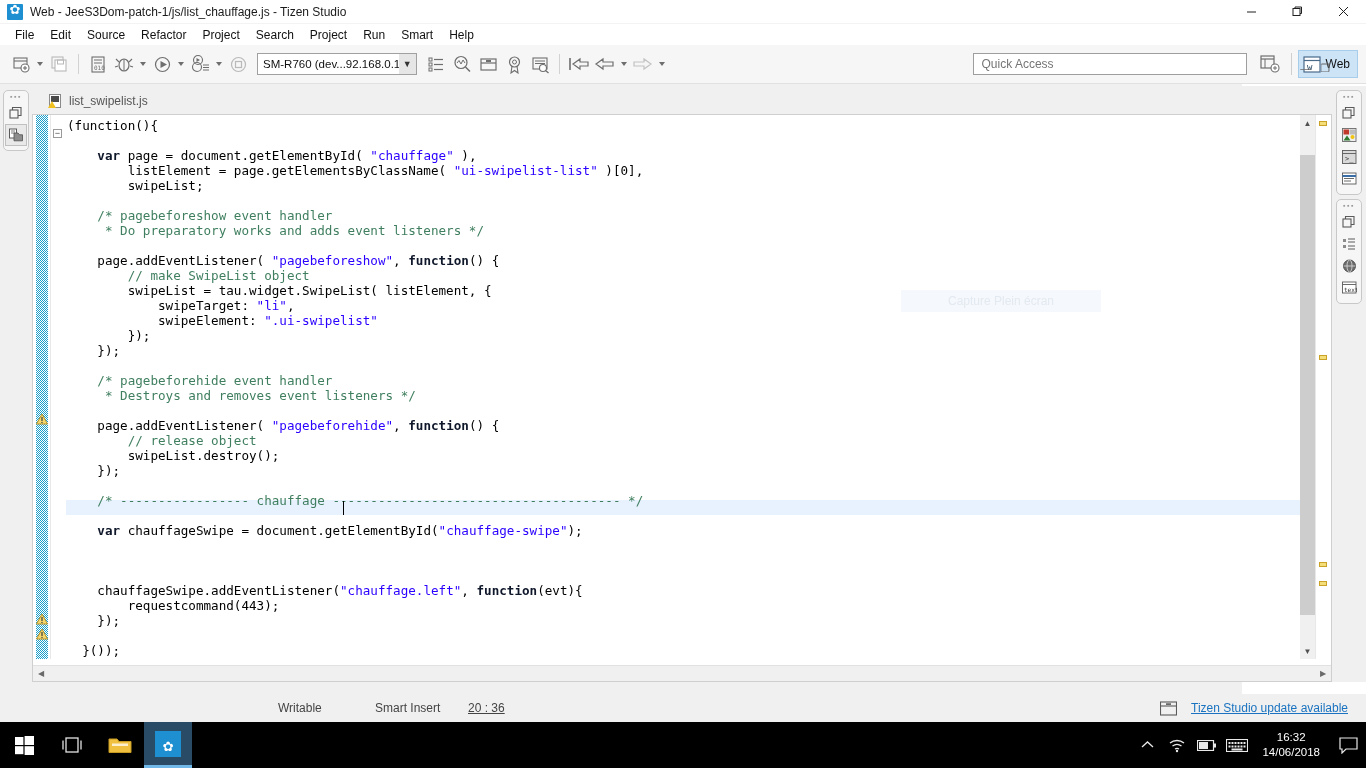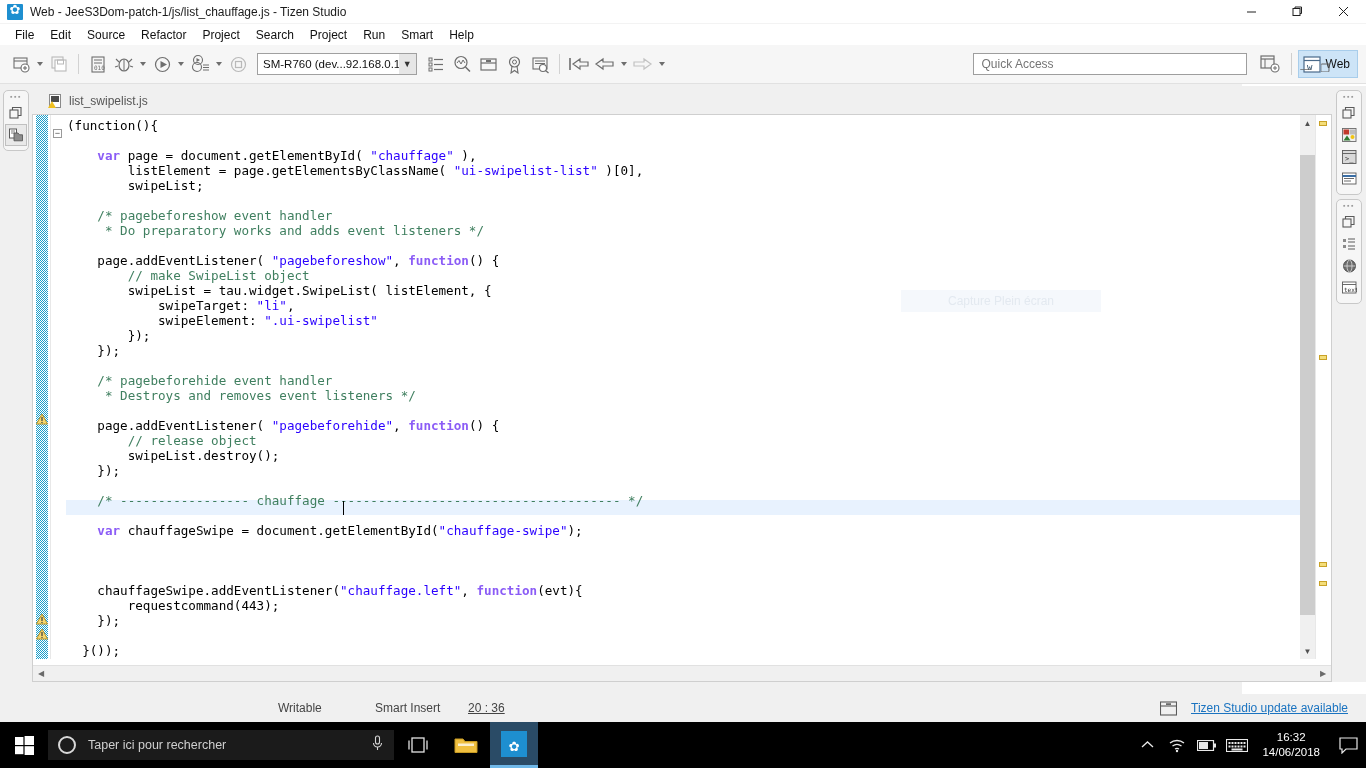--- a/index.html
+++ b/index.html
@@ -216,21 +216,21 @@
   }
   .code {
     position: absolute; left: 34px; top: 0; width: 1240px; height: 544px;
     font-family: "DejaVu Sans Mono", monospace;
     font-size: 12.6px; line-height: 15px;
     color: #000;
     white-space: pre;
     padding-top: 3px;
     overflow: hidden;
   }
-  .code .kw { color: #8b5cf6; font-weight: bold; }
+  .code .kw { color: #0f172a; font-weight: bold; }
   .code .str { color: #2a00ff; }
   .code .cm { color: #3f7f5f; }
   .hl-line {
     position: absolute; left: 33px; top: 385px; width: 1241px; height: 15px;
     background: #e8f2fe;
   }
   .caret {
     position: absolute; left: 310px; top: 386px; width: 1px; height: 14px; background: #000;
   }
   .ghost-overlay {
@@ -695,31 +695,20 @@
   </div>
 
   <div class="taskbar">
     <div class="start-btn">
       <svg width="19" height="19" viewBox="0 0 19 19">
         <rect x="0" y="1" width="8.4" height="8" fill="#ffffff"></rect>
         <rect x="9.6" y="0" width="9.4" height="9" fill="#ffffff"></rect>
         <rect x="0" y="10.2" width="8.4" height="8" fill="#ffffff"></rect>
         <rect x="9.6" y="10.2" width="9.4" height="9" fill="#ffffff"></rect>
       </svg>
-    </div>
-    <div class="search-box">
-      <span class="cortana"></span>
-      <span class="search-text">Taper ici pour rechercher</span>
-      <span class="mic">
-        <svg width="13" height="17" viewBox="0 0 13 17">
-          <rect x="4.5" y="1" width="4" height="8" rx="2" fill="none" stroke="#d6d6d6" stroke-width="1.1"></rect>
-          <path d="M2.5 8 a4 4 0 0 0 8 0" fill="none" stroke="#d6d6d6" stroke-width="1.1"></path>
-          <line x1="6.5" y1="12" x2="6.5" y2="15" stroke="#d6d6d6" stroke-width="1.1"></line>
-        </svg>
-      </span>
     </div>
     <div class="tb-task">
       <svg width="20" height="17" viewBox="0 0 20 17">
         <rect x="4" y="1" width="12" height="14" fill="none" stroke="#e4e4e4" stroke-width="1.3"></rect>
         <line x1="1" y1="3.5" x2="1" y2="12.5" stroke="#e4e4e4" stroke-width="1.3"></line>
         <line x1="19" y1="3.5" x2="19" y2="12.5" stroke="#e4e4e4" stroke-width="1.3"></line>
       </svg>
     </div>
     <div class="tb-task">
       <svg width="24" height="19" viewBox="0 0 24 19">

